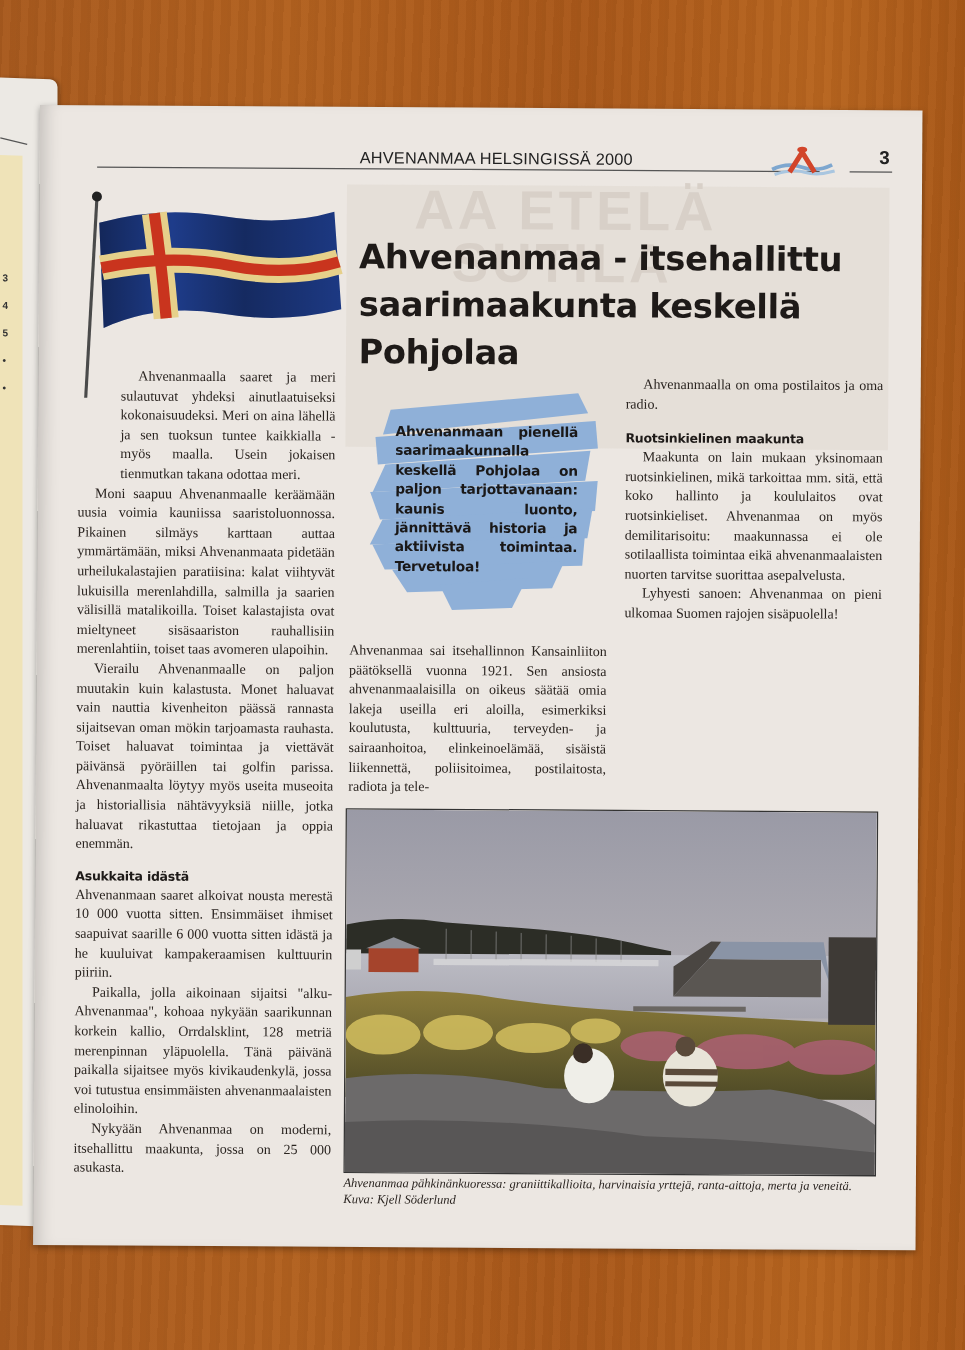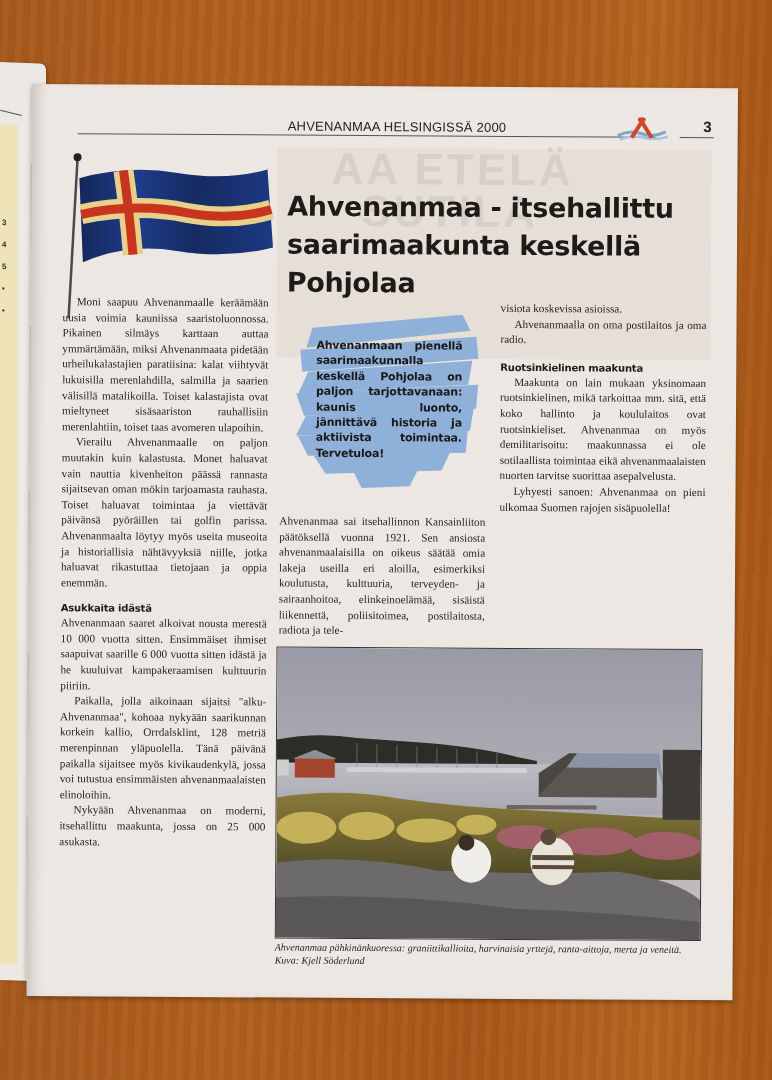--- a/index.html
+++ b/index.html
@@ -105,20 +105,21 @@
     <path d="M14 64 Q70 52 120 62 Q165 70 204 58" stroke="#c9341e" stroke-width="9" fill="none"></path>
   </svg>
 
   <h1 class="headline">
     <div>Ahvenanmaa - itsehallittu</div>
     <div>saarimaakunta keskellä</div>
     <div>Pohjolaa</div>
   </h1>
 
   <div class="col col1">
+    <p class="first">Ahvenanmaalla saaret ja meri sulautuvat yhdeksi ainutlaatuiseksi kokonaisuudeksi. Meri on aina lähellä ja sen tuoksun tuntee kaikkialla - myös maalla. Usein jokaisen tienmutkan takana odottaa meri.</p>
     <p>Moni saapuu Ahvenanmaalle keräämään uusia voimia kauniissa saaristoluonnossa. Pikainen silmäys karttaan auttaa ymmärtämään, miksi Ahvenanmaata pidetään urheilukalastajien paratiisina: kalat viihtyvät lukuisilla merenlahdilla, salmilla ja saarien välisillä matalikoilla. Toiset kalastajista ovat mieltyneet sisäsaariston rauhallisiin merenlahtiin, toiset taas avomeren ulapoihin.</p>
     <p>Vierailu Ahvenanmaalle on paljon muutakin kuin kalastusta. Monet haluavat vain nauttia kivenheiton päässä rannasta sijaitsevan oman mökin tarjoamasta rauhasta. Toiset haluavat toimintaa ja viettävät päivänsä pyöräillen tai golfin parissa. Ahvenanmaalta löytyy myös useita museoita ja historiallisia nähtävyyksiä niille, jotka haluavat rikastuttaa tietojaan ja oppia enemmän.</p>
     <h3 style="margin-top:12px">Asukkaita idästä</h3>
     <p class="noind">Ahvenanmaan saaret alkoivat nousta merestä 10 000 vuotta sitten. Ensimmäiset ihmiset saapuivat saarille 6 000 vuotta sitten idästä ja he kuuluivat kampakeraamisen kulttuurin piiriin.</p>
     <p>Paikalla, jolla aikoinaan sijaitsi "alku-Ahvenanmaa", kohoaa nykyään saarikunnan korkein kallio, Orrdalsklint, 128 metriä merenpinnan yläpuolella. Tänä päivänä paikalla sijaitsee myös kivikaudenkylä, jossa voi tutustua ensimmäisten ahvenanmaalaisten elinoloihin.</p>
     <p>Nykyään Ahvenanmaa on moderni, itsehallittu maakunta, jossa on 25 000 asukasta.</p>
   </div>
 
   <div class="callout">
     <svg viewBox="0 0 190 186">
@@ -134,21 +135,20 @@
       </g>
     </svg>
     <div class="text">Ahvenanmaan pienellä saarimaakunnalla keskellä Pohjolaa on paljon tarjottavanaan: kaunis luonto, jännittävä historia ja aktiivista toimintaa. Tervetuloa!</div>
   </div>
 
   <div class="col col2">
     <p class="noind">Ahvenanmaa sai itsehallinnon Kansainliiton päätöksellä vuonna 1921. Sen ansiosta ahvenanmaalaisilla on oikeus säätää omia lakeja useilla eri aloilla, esimerkiksi koulutusta, kulttuuria, terveyden- ja sairaanhoitoa, elinkeinoelämää, sisäistä liikennettä, poliisitoimea, postilaitosta, radiota ja tele-</p>
   </div>
 
   <div class="col col3">
-    <p class="noind">visiota koskevissa asioissa.</p>
     <p>Ahvenanmaalla on oma postilaitos ja oma radio.</p>
     <h3 style="margin-top:14px">Ruotsinkielinen maakunta</h3>
     <p>Maakunta on lain mukaan yksinomaan ruotsinkielinen, mikä tarkoittaa mm. sitä, että koko hallinto ja koululaitos ovat ruotsinkieliset. Ahvenanmaa on myös demilitarisoitu: maakunnassa ei ole sotilaallista toimintaa eikä ahvenanmaalaisten nuorten tarvitse suorittaa asepalvelusta.</p>
     <p>Lyhyesti sanoen: Ahvenanmaa on pieni ulkomaa Suomen rajojen sisäpuolella!</p>
   </div>
 
   <div class="photo">
     <svg viewBox="0 0 424 290" width="424" height="290" preserveAspectRatio="none">
       <defs>
         <linearGradient id="sky" x1="0" y1="0" x2="0" y2="1">

